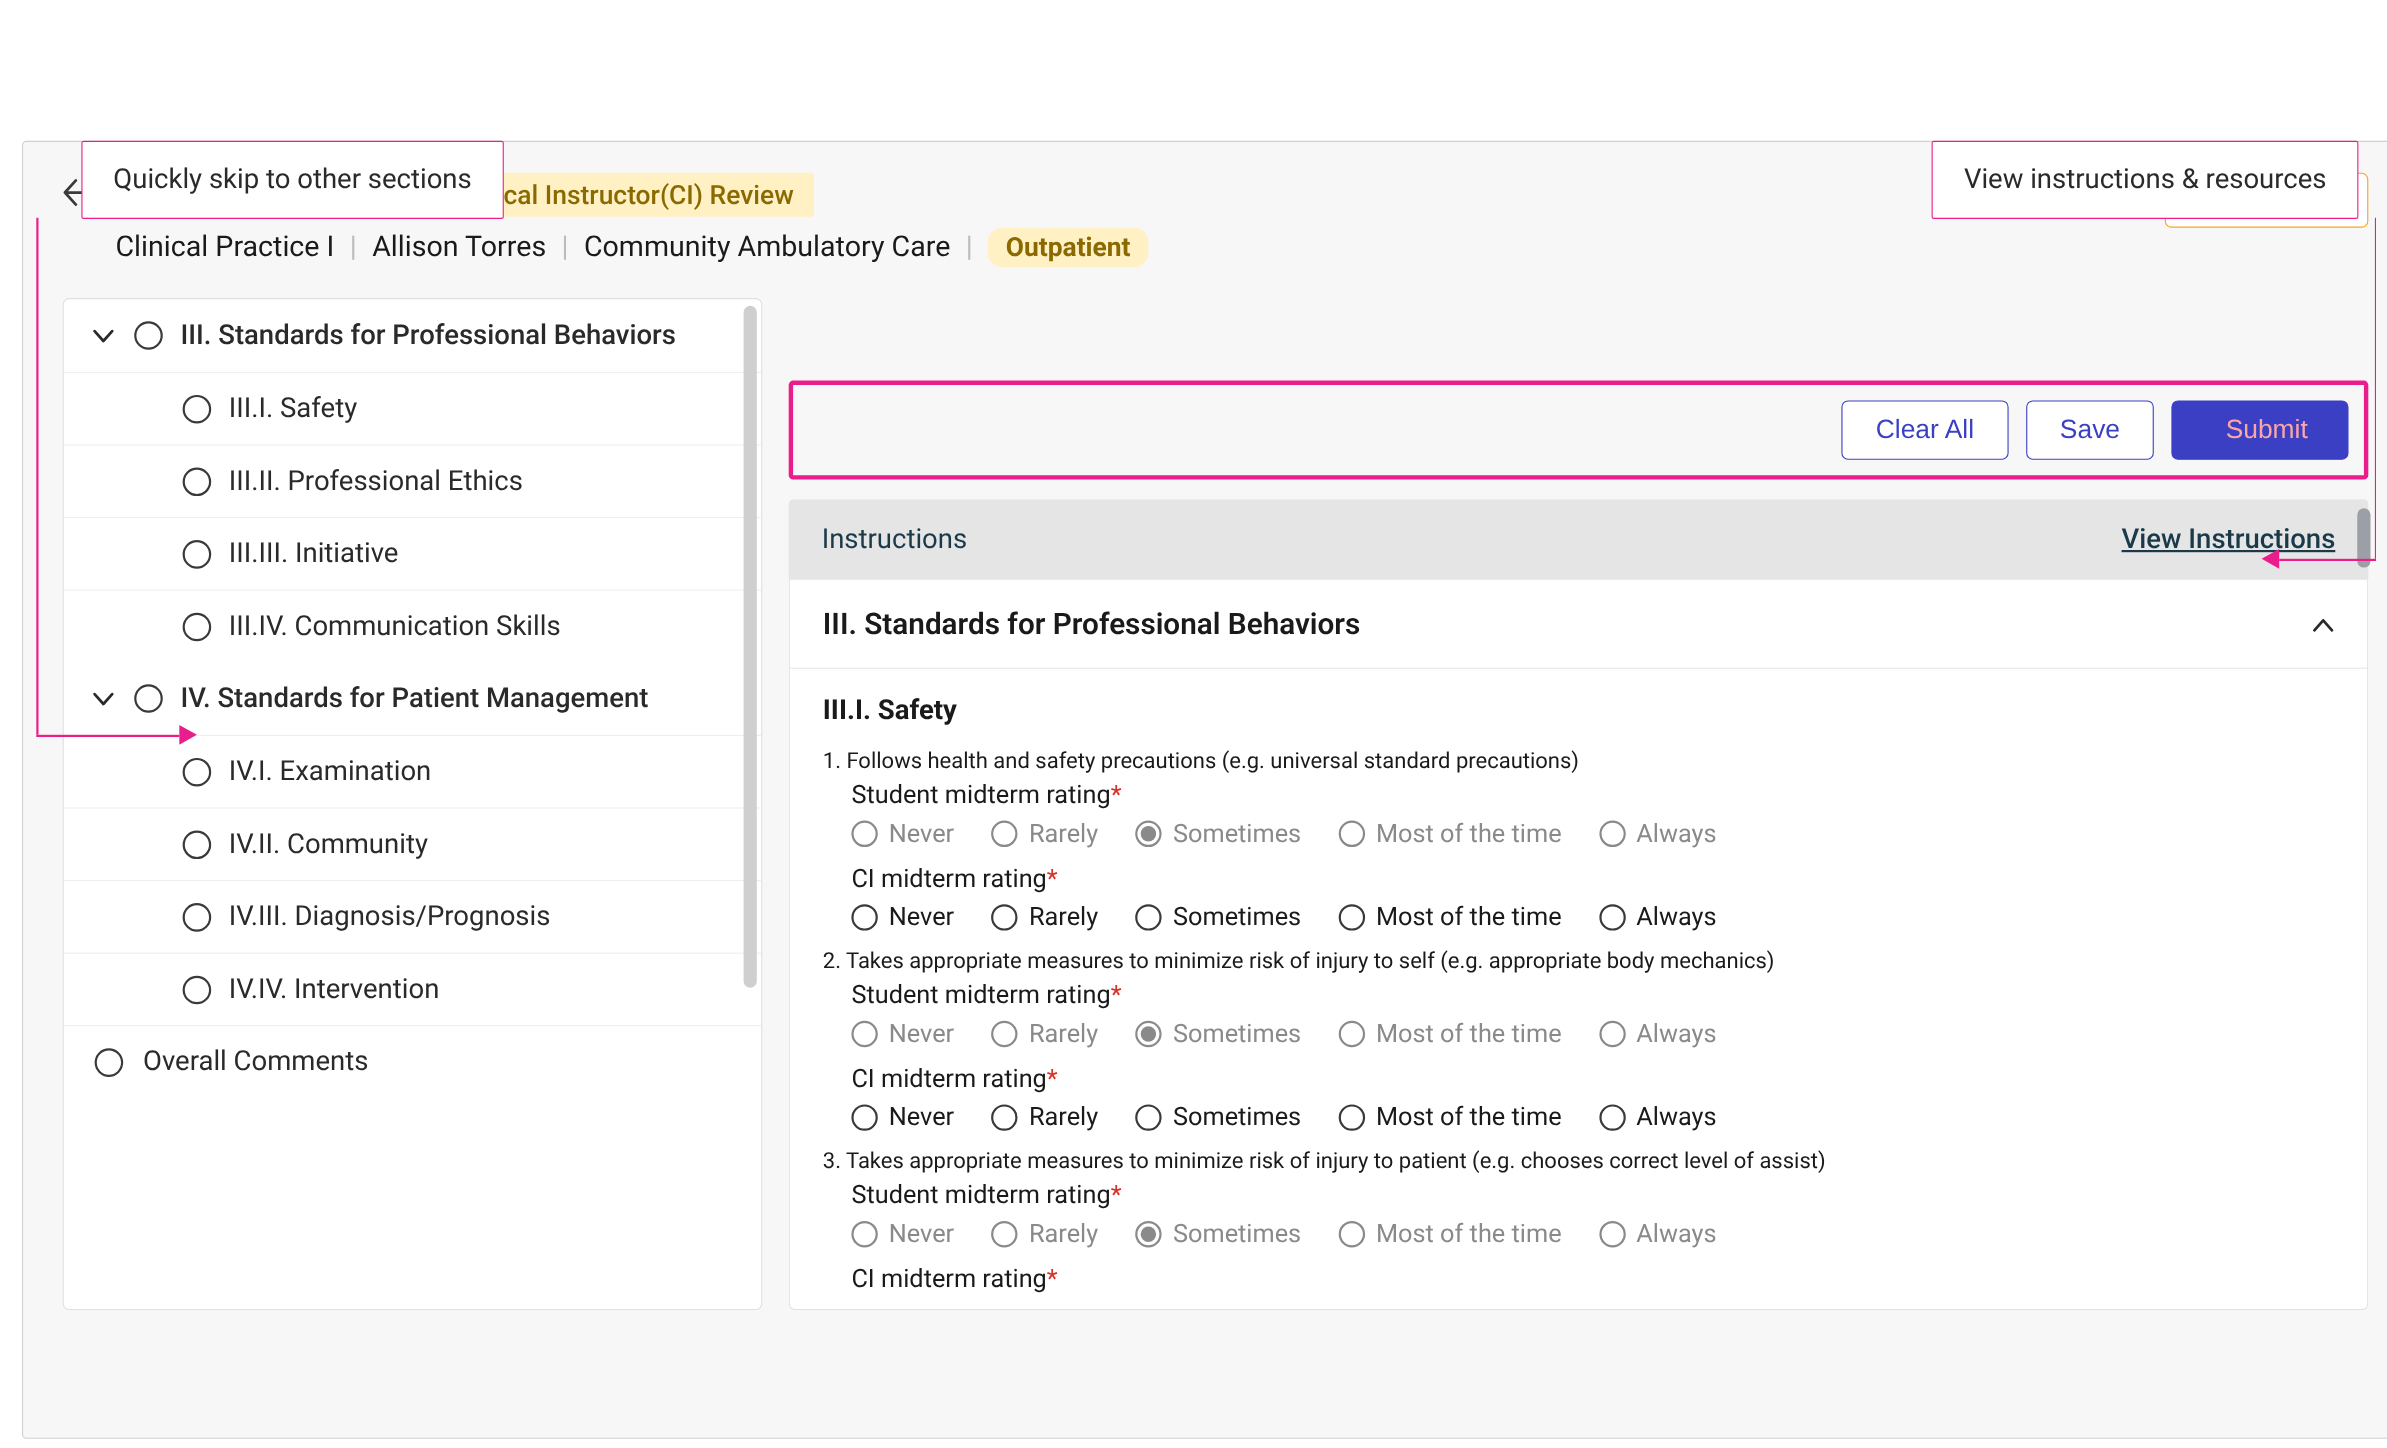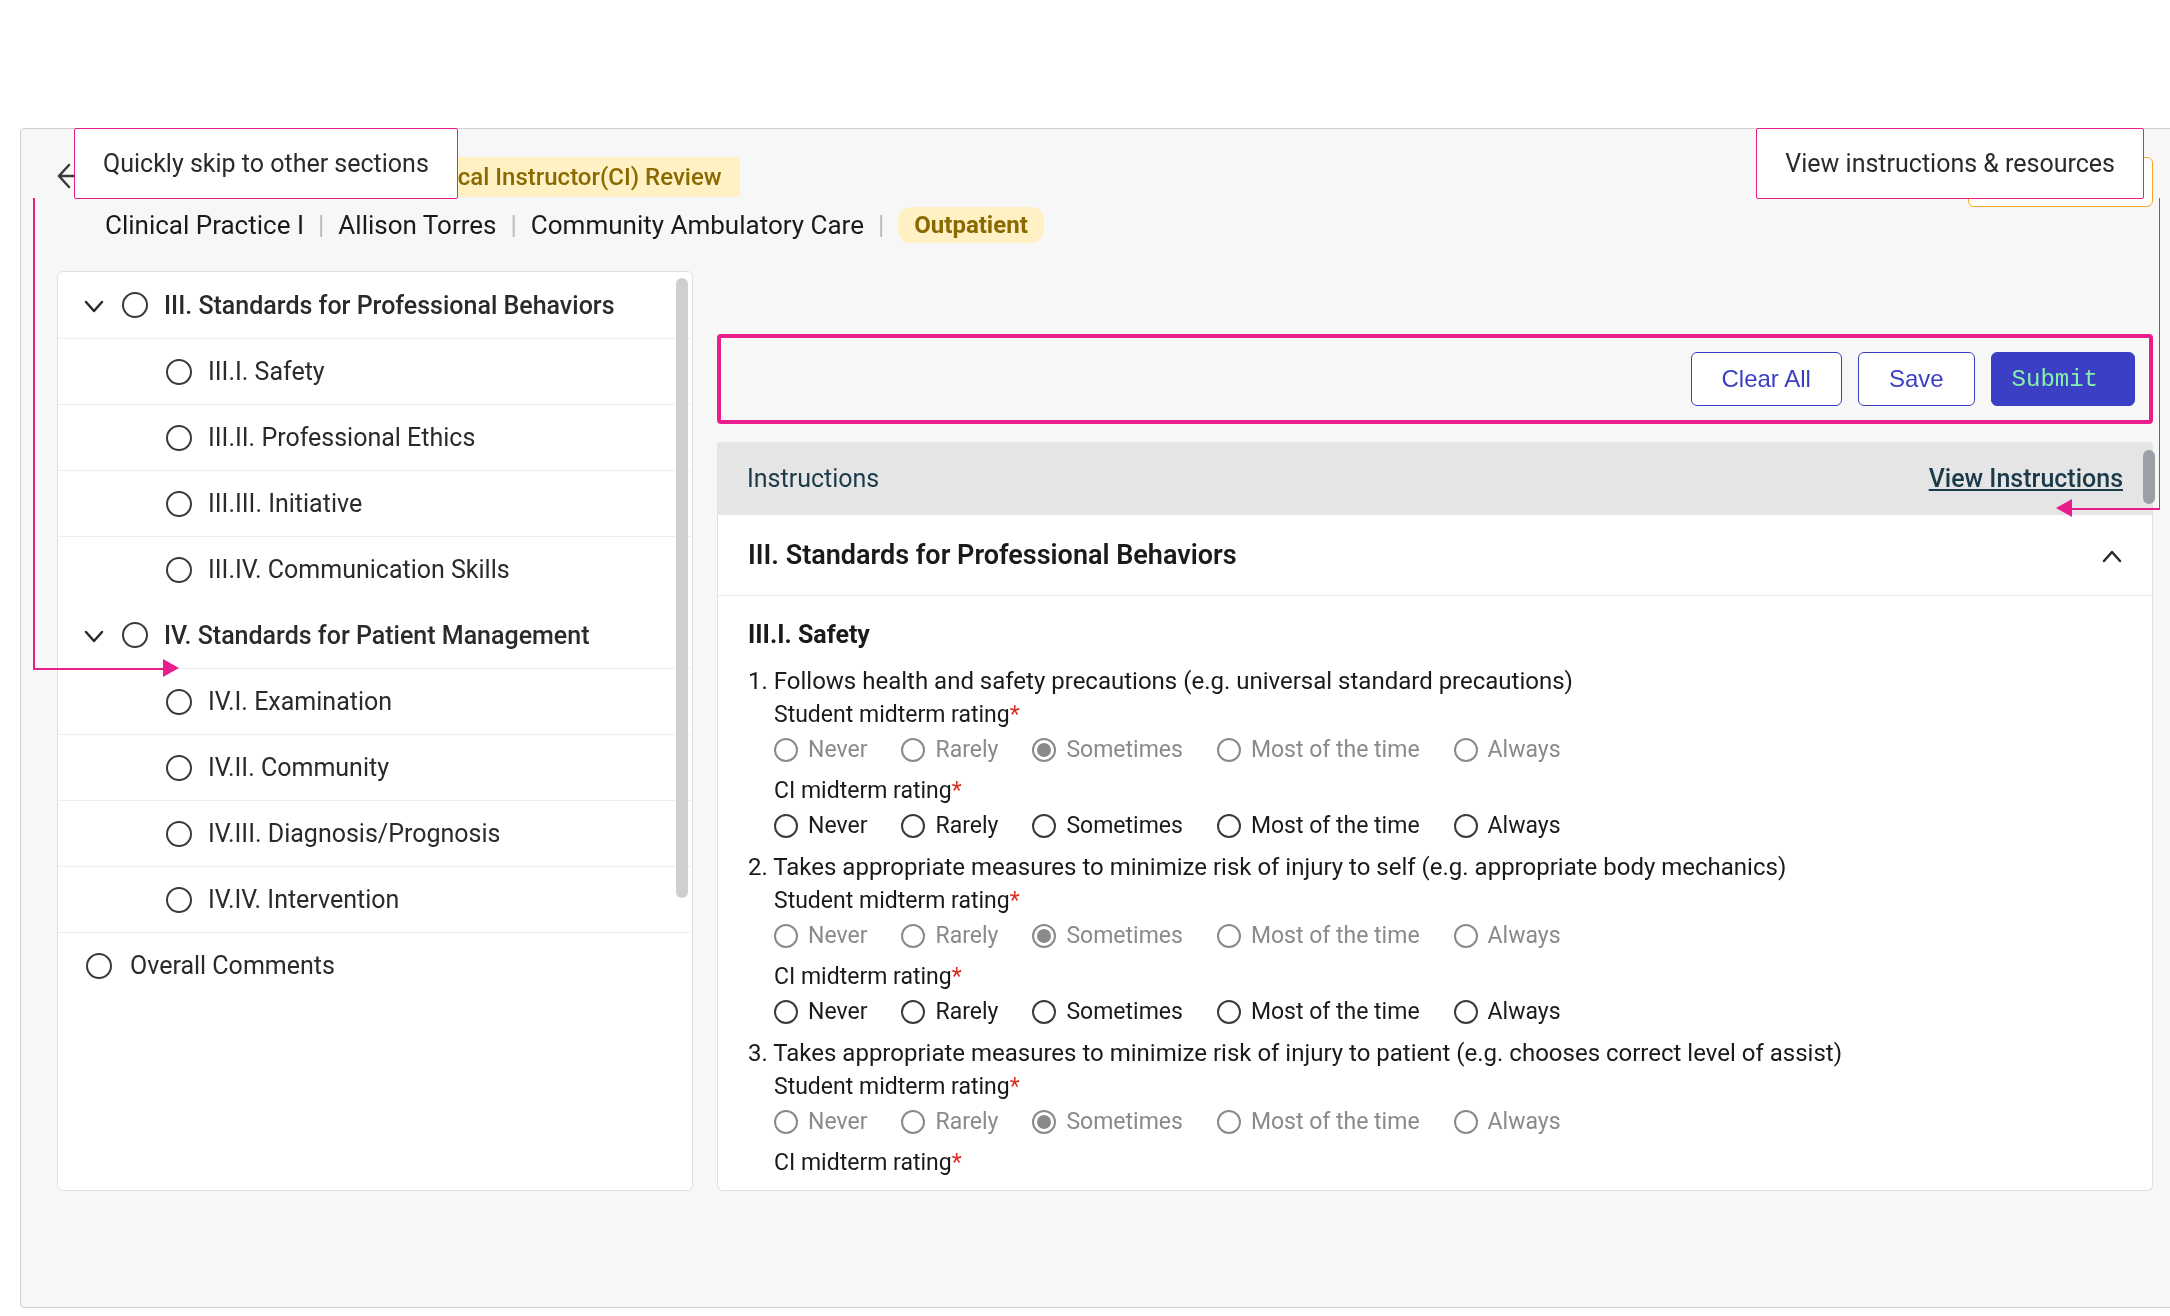--- a/index.html
+++ b/index.html
@@ -40,35 +40,35 @@
 .nav-item.overall { border-top: 1px solid #eee; padding-left: 28px; gap: 18px; }
 .chevron { font-size: 26px; color: #2a2a2a; width: 24px; text-align: center; }
 .nav-radio { width: 26px; height: 26px; border: 2.5px solid #3a3a3a; border-radius: 50%; flex-shrink: 0; }
 .child-group { border-left: none; }
 
 
 .main { flex: 1; display: flex; flex-direction: column; gap: 0; position: relative; }
 .action-bar { display: flex; justify-content: flex-end; gap: 16px; padding: 14px; border: 4px solid #e91e8c; border-radius: 4px; margin-bottom: 18px; position: relative; }
 .btn { font-size: 24px; padding: 12px 30px; border-radius: 6px; cursor: pointer; font-weight: 500; }
 .btn-outline { border: 1.5px solid #3b3fc4; color: #3b3fc4; background: #fff; }
-.btn-primary { border: 1.5px solid #3b3fc4; background: #3b3fc4; color: #86efac; padding-left: 20px; padding-right: 36px; font-family: Liberation Mono, monospace; }
+.btn-primary { border: 1.5px solid #3b3fc4; background: #3b3fc4; color: #fca5a5; padding-left: 48px; padding-right: 36px; }
 
 .instructions-bar { background: #e5e5e5; padding: 22px 30px; display: flex; justify-content: space-between; align-items: center; font-size: 25px; color: #1a3a4a; border-radius: 4px 4px 0 0; position: relative; }
 .instructions-bar .link { text-decoration: underline; cursor: pointer; color: #1a3a4a; font-weight: 500; }
 .instr-scroll { position: absolute; right: -2px; top: 8px; width: 12px; height: 54px; background: #9aa0a6; border-radius: 6px; }
 
 .section-card { background: #fff; border: 1px solid #e0e0e0; border-top: none; border-radius: 0 0 6px 6px; }
 .section-header { display: flex; justify-content: space-between; align-items: center; padding: 24px 30px; border-bottom: 1px solid #e8e8e8; cursor: pointer; }
 .section-title { font-size: 27px; font-weight: 600; color: #1a1a1a; }
 .section-chevron { font-size: 24px; color: #3a3a3a; }
 
 .section-body { padding: 24px 30px 0 30px; }
 .subsection-title { font-size: 25px; font-weight: 700; margin-bottom: 18px; }
 .question { margin-bottom: 8px; }
-.q-text { font-size: 24px; color: #1a1a1a; margin-bottom: 6px; }
+.q-text { font-size: 20px; color: #1a1a1a; margin-bottom: 6px; }
 .rating-block { padding-left: 26px; margin-bottom: 14px; }
 .rating-label { font-size: 23px; color: #1a1a1a; margin-bottom: 8px; }
 .rating-label .req { color: #d93025; }
 .rating-row { display: flex; gap: 34px; align-items: center; }
 .rating-opt { display: flex; align-items: center; gap: 10px; font-size: 23px; }
 .rating-opt.disabled { color: #8a8a8a; }
 .rating-opt.disabled .r-circle { border-color: #8a8a8a; }
 .r-circle { width: 24px; height: 24px; border: 2.5px solid #3a3a3a; border-radius: 50%; flex-shrink: 0; position: relative; }
 .r-circle.selected::after { content: ''; position: absolute; top: 3px; left: 3px; right: 3px; bottom: 3px; background: #8a8a8a; border-radius: 50%; }
 

